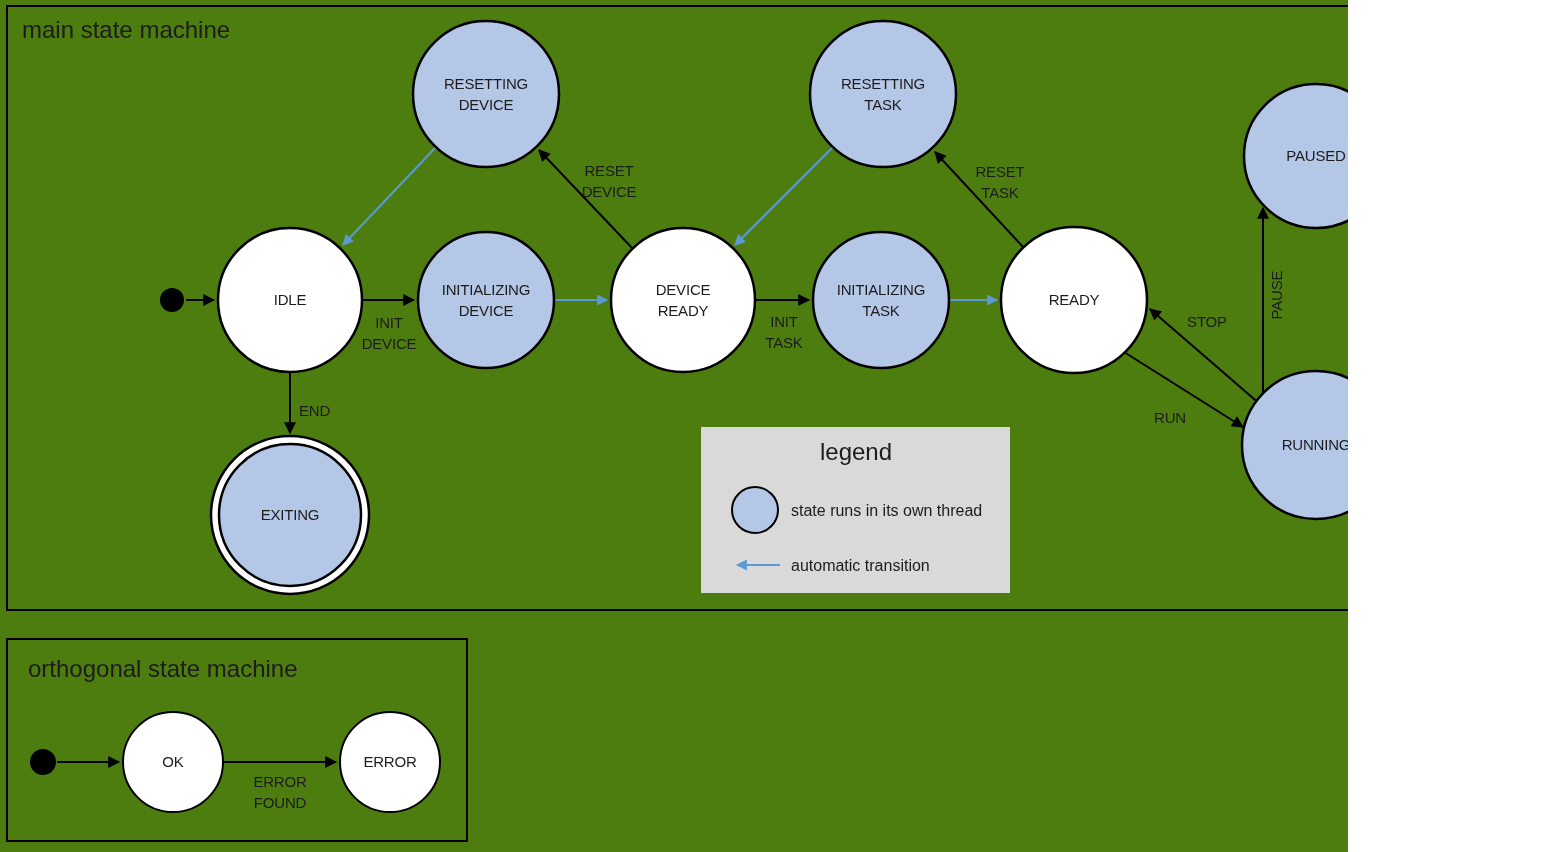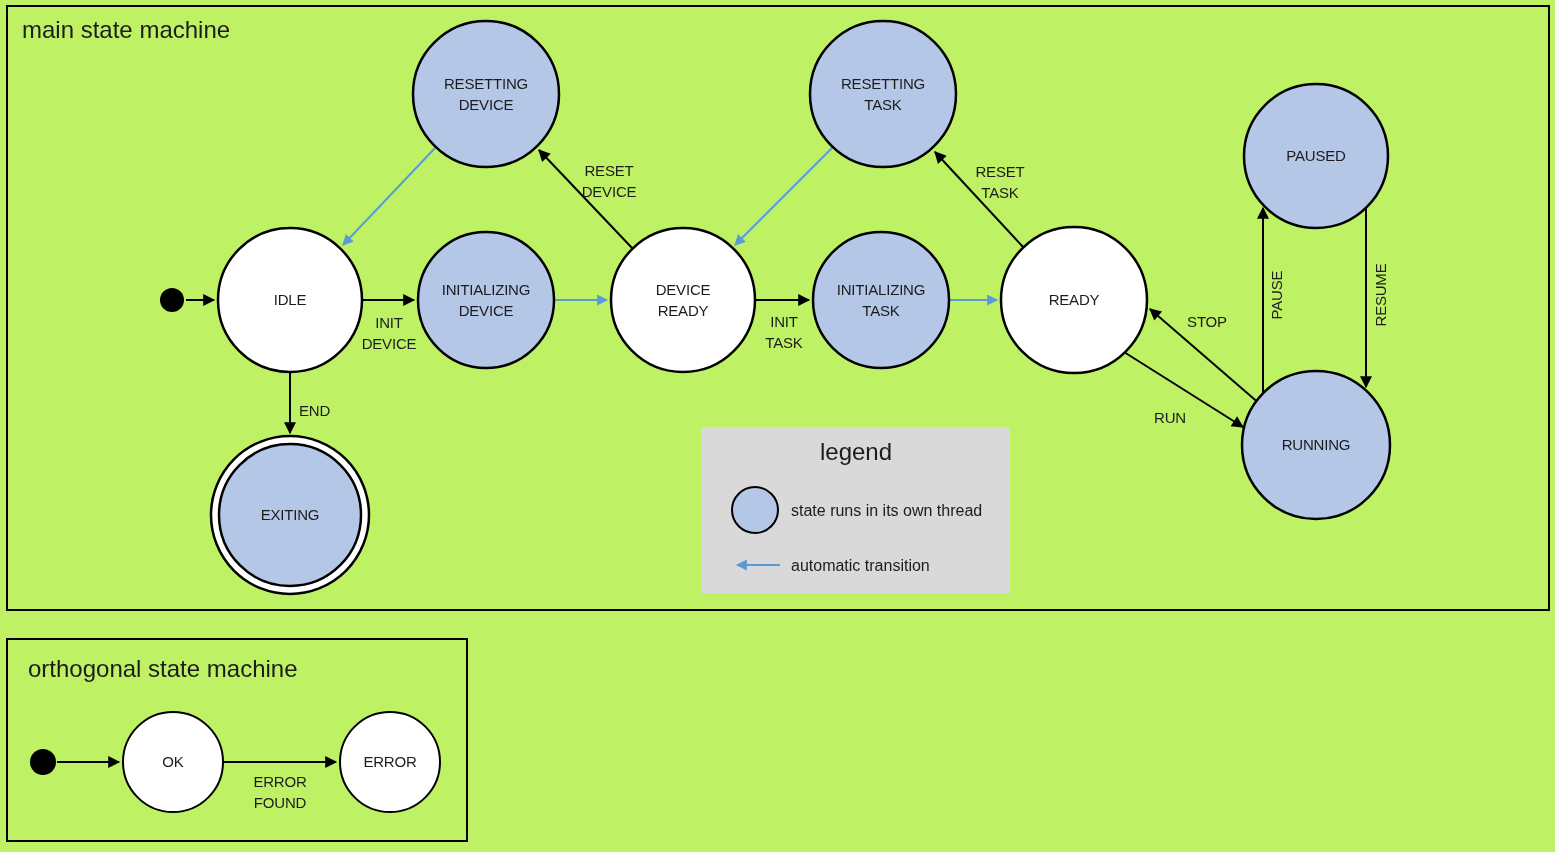--- a/index.html
+++ b/index.html
@@ -1,16 +1,16 @@
 <!DOCTYPE html>
 <html><head>
 <meta charset="utf-8">
 <style>
   html,body{margin:0;padding:0;background:#ffffff;}
-  #stage{position:relative;width:1555px;height:852px;background:#bef264;overflow:hidden;}
+  #stage{position:relative;width:1348px;height:852px;background:#4d7c0f;overflow:hidden;}
   svg text{font-family:"Liberation Sans",sans-serif;fill:#1c1c1c;}
   .frame-title{font-size:24px;}
   .legend-title{font-size:24px;text-anchor:middle;}
   .legend-text{font-size:16px;}
   .node-label{font-size:15px;text-anchor:middle;letter-spacing:-0.2px;}
   .edge-label{font-size:15px;text-anchor:middle;letter-spacing:-0.2px;}
   .edge-label.anchor-start{text-anchor:start;}
   line.edge{stroke-width:2;fill:none;}
   rect.frame{fill:none;stroke-width:2;}
   circle.state{stroke-width:2.5;}

